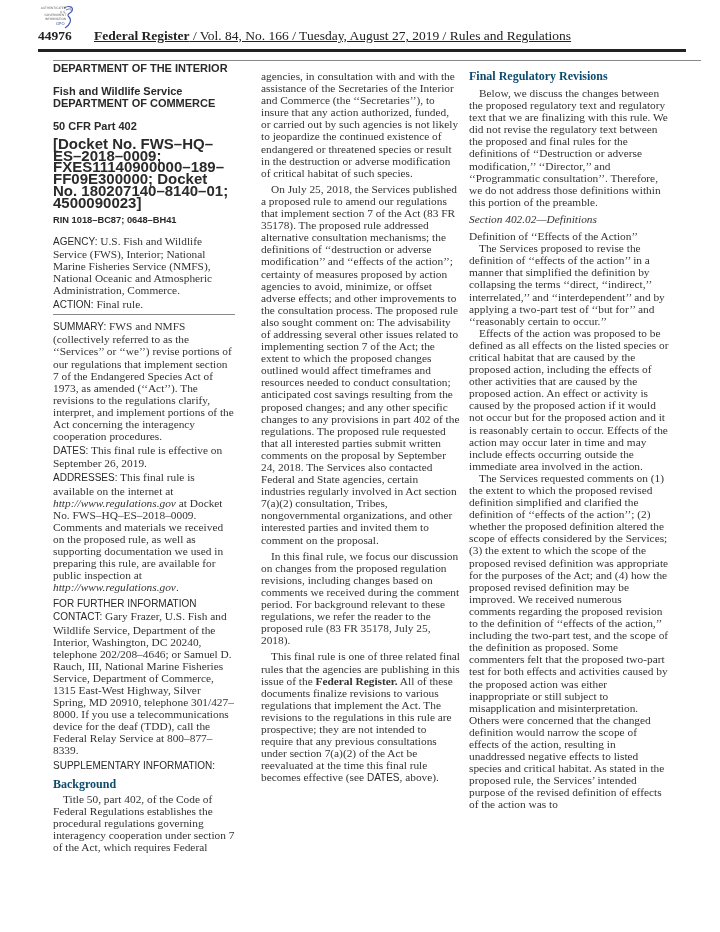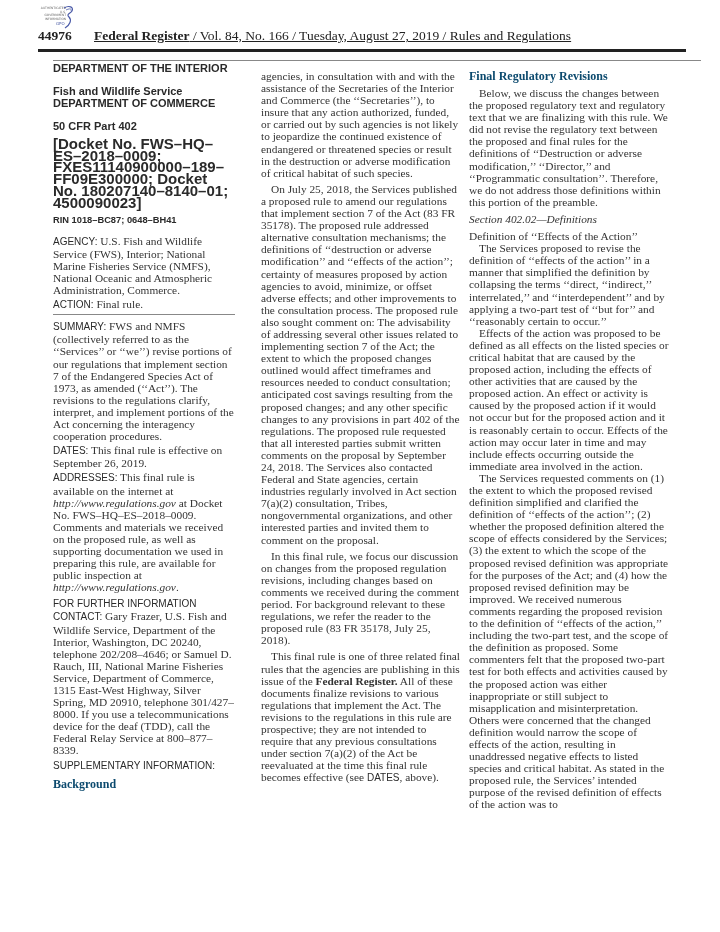--- a/index.html
+++ b/index.html
@@ -58,20 +58,21 @@
   <p class="hd" style="font-size:9.3px;margin-bottom:8px;">RIN 1018–BC87; 0648–BH41</p>
   <p><span class="lbl">AGENCY:</span><span> U.S. Fish and Wildlife Service (FWS), Interior; National Marine Fisheries Service (NMFS), National Oceanic and Atmospheric Administration, Commerce.</span></p>
   <p style="margin-top:2px;"><span class="lbl">ACTION:</span><span> Final rule.</span></p>
   <div class="srule"></div>
   <p><span class="lbl">SUMMARY:</span><span> FWS and NMFS (collectively referred to as the ‘‘Services’’ or ‘‘we’’) revise portions of our regulations that implement section 7 of the Endangered Species Act of 1973, as amended (‘‘Act’’). The revisions to the regulations clarify, interpret, and implement portions of the Act concerning the interagency cooperation procedures.</span></p>
   <p style="margin-top:2px;"><span class="lbl">DATES:</span><span> This final rule is effective on September 26, 2019.</span></p>
   <p style="margin-top:2px;"><span class="lbl">ADDRESSES:</span><span> This final rule is available on the internet at </span><span class="ital">http://www.regulations.gov</span><span> at Docket No. FWS–HQ–ES–2018–0009. Comments and materials we received on the proposed rule, as well as supporting documentation we used in preparing this rule, are available for public inspection at </span><span class="ital">http://www.regulations.gov</span><span>.</span></p>
   <p style="margin-top:4px;"><span class="lbl">FOR FURTHER INFORMATION CONTACT:</span><span> Gary Frazer, U.S. Fish and Wildlife Service, Department of the Interior, Washington, DC 20240, telephone 202/208–4646; or Samuel D. Rauch, III, National Marine Fisheries Service, Department of Commerce, 1315 East-West Highway, Silver Spring, MD 20910, telephone 301/427–8000. If you use a telecommunications device for the deaf (TDD), call the Federal Relay Service at 800–877–8339.</span></p>
   <p class="lbl" style="margin-top:3px;">SUPPLEMENTARY INFORMATION:</p>
   <p class="serifhd" style="margin-top:6px;margin-bottom:2px;">Background</p>
+  <p class="ind">Title 50, part 402, of the Code of Federal Regulations establishes the procedural regulations governing interagency cooperation under section 7 of the Act, which requires Federal</p>
 </div>
 
 <div class="col c2" style="top:70px;">
   <p>agencies, in consultation with and with the assistance of the Secretaries of the Interior and Commerce (the ‘‘Secretaries’’), to insure that any action authorized, funded, or carried out by such agencies is not likely to jeopardize the continued existence of endangered or threatened species or result in the destruction or adverse modification of critical habitat of such species.</p>
   <p class="ind" style="margin-top:4px;">On July 25, 2018, the Services published a proposed rule to amend our regulations that implement section 7 of the Act (83 FR 35178). The proposed rule addressed alternative consultation mechanisms; the definitions of ‘‘destruction or adverse modification’’ and ‘‘effects of the action’’; certainty of measures proposed by action agencies to avoid, minimize, or offset adverse effects; and other improvements to the consultation process. The proposed rule also sought comment on: The advisability of addressing several other issues related to implementing section 7 of the Act; the extent to which the proposed changes outlined would affect timeframes and resources needed to conduct consultation; anticipated cost savings resulting from the proposed changes; and any other specific changes to any provisions in part 402 of the regulations. The proposed rule requested that all interested parties submit written comments on the proposal by September 24, 2018. The Services also contacted Federal and State agencies, certain industries regularly involved in Act section 7(a)(2) consultation, Tribes, nongovernmental organizations, and other interested parties and invited them to comment on the proposal.</p>
   <p class="ind" style="margin-top:4px;">In this final rule, we focus our discussion on changes from the proposed regulation revisions, including changes based on comments we received during the comment period. For background relevant to these regulations, we refer the reader to the proposed rule (83 FR 35178, July 25, 2018).</p>
   <p class="ind" style="margin-top:4px;"><span>This final rule is one of three related final rules that the agencies are publishing in this issue of the </span><b>Federal Register.</b><span> All of these documents finalize revisions to various regulations that implement the Act. The revisions to the regulations in this rule are prospective; they are not intended to require that any previous consultations under section 7(a)(2) of the Act be reevaluated at the time this final rule becomes effective (see </span><span class="lbl">DATES</span><span>, above).</span></p>
 </div>
 
 <div class="col c3" style="top:70px;">

